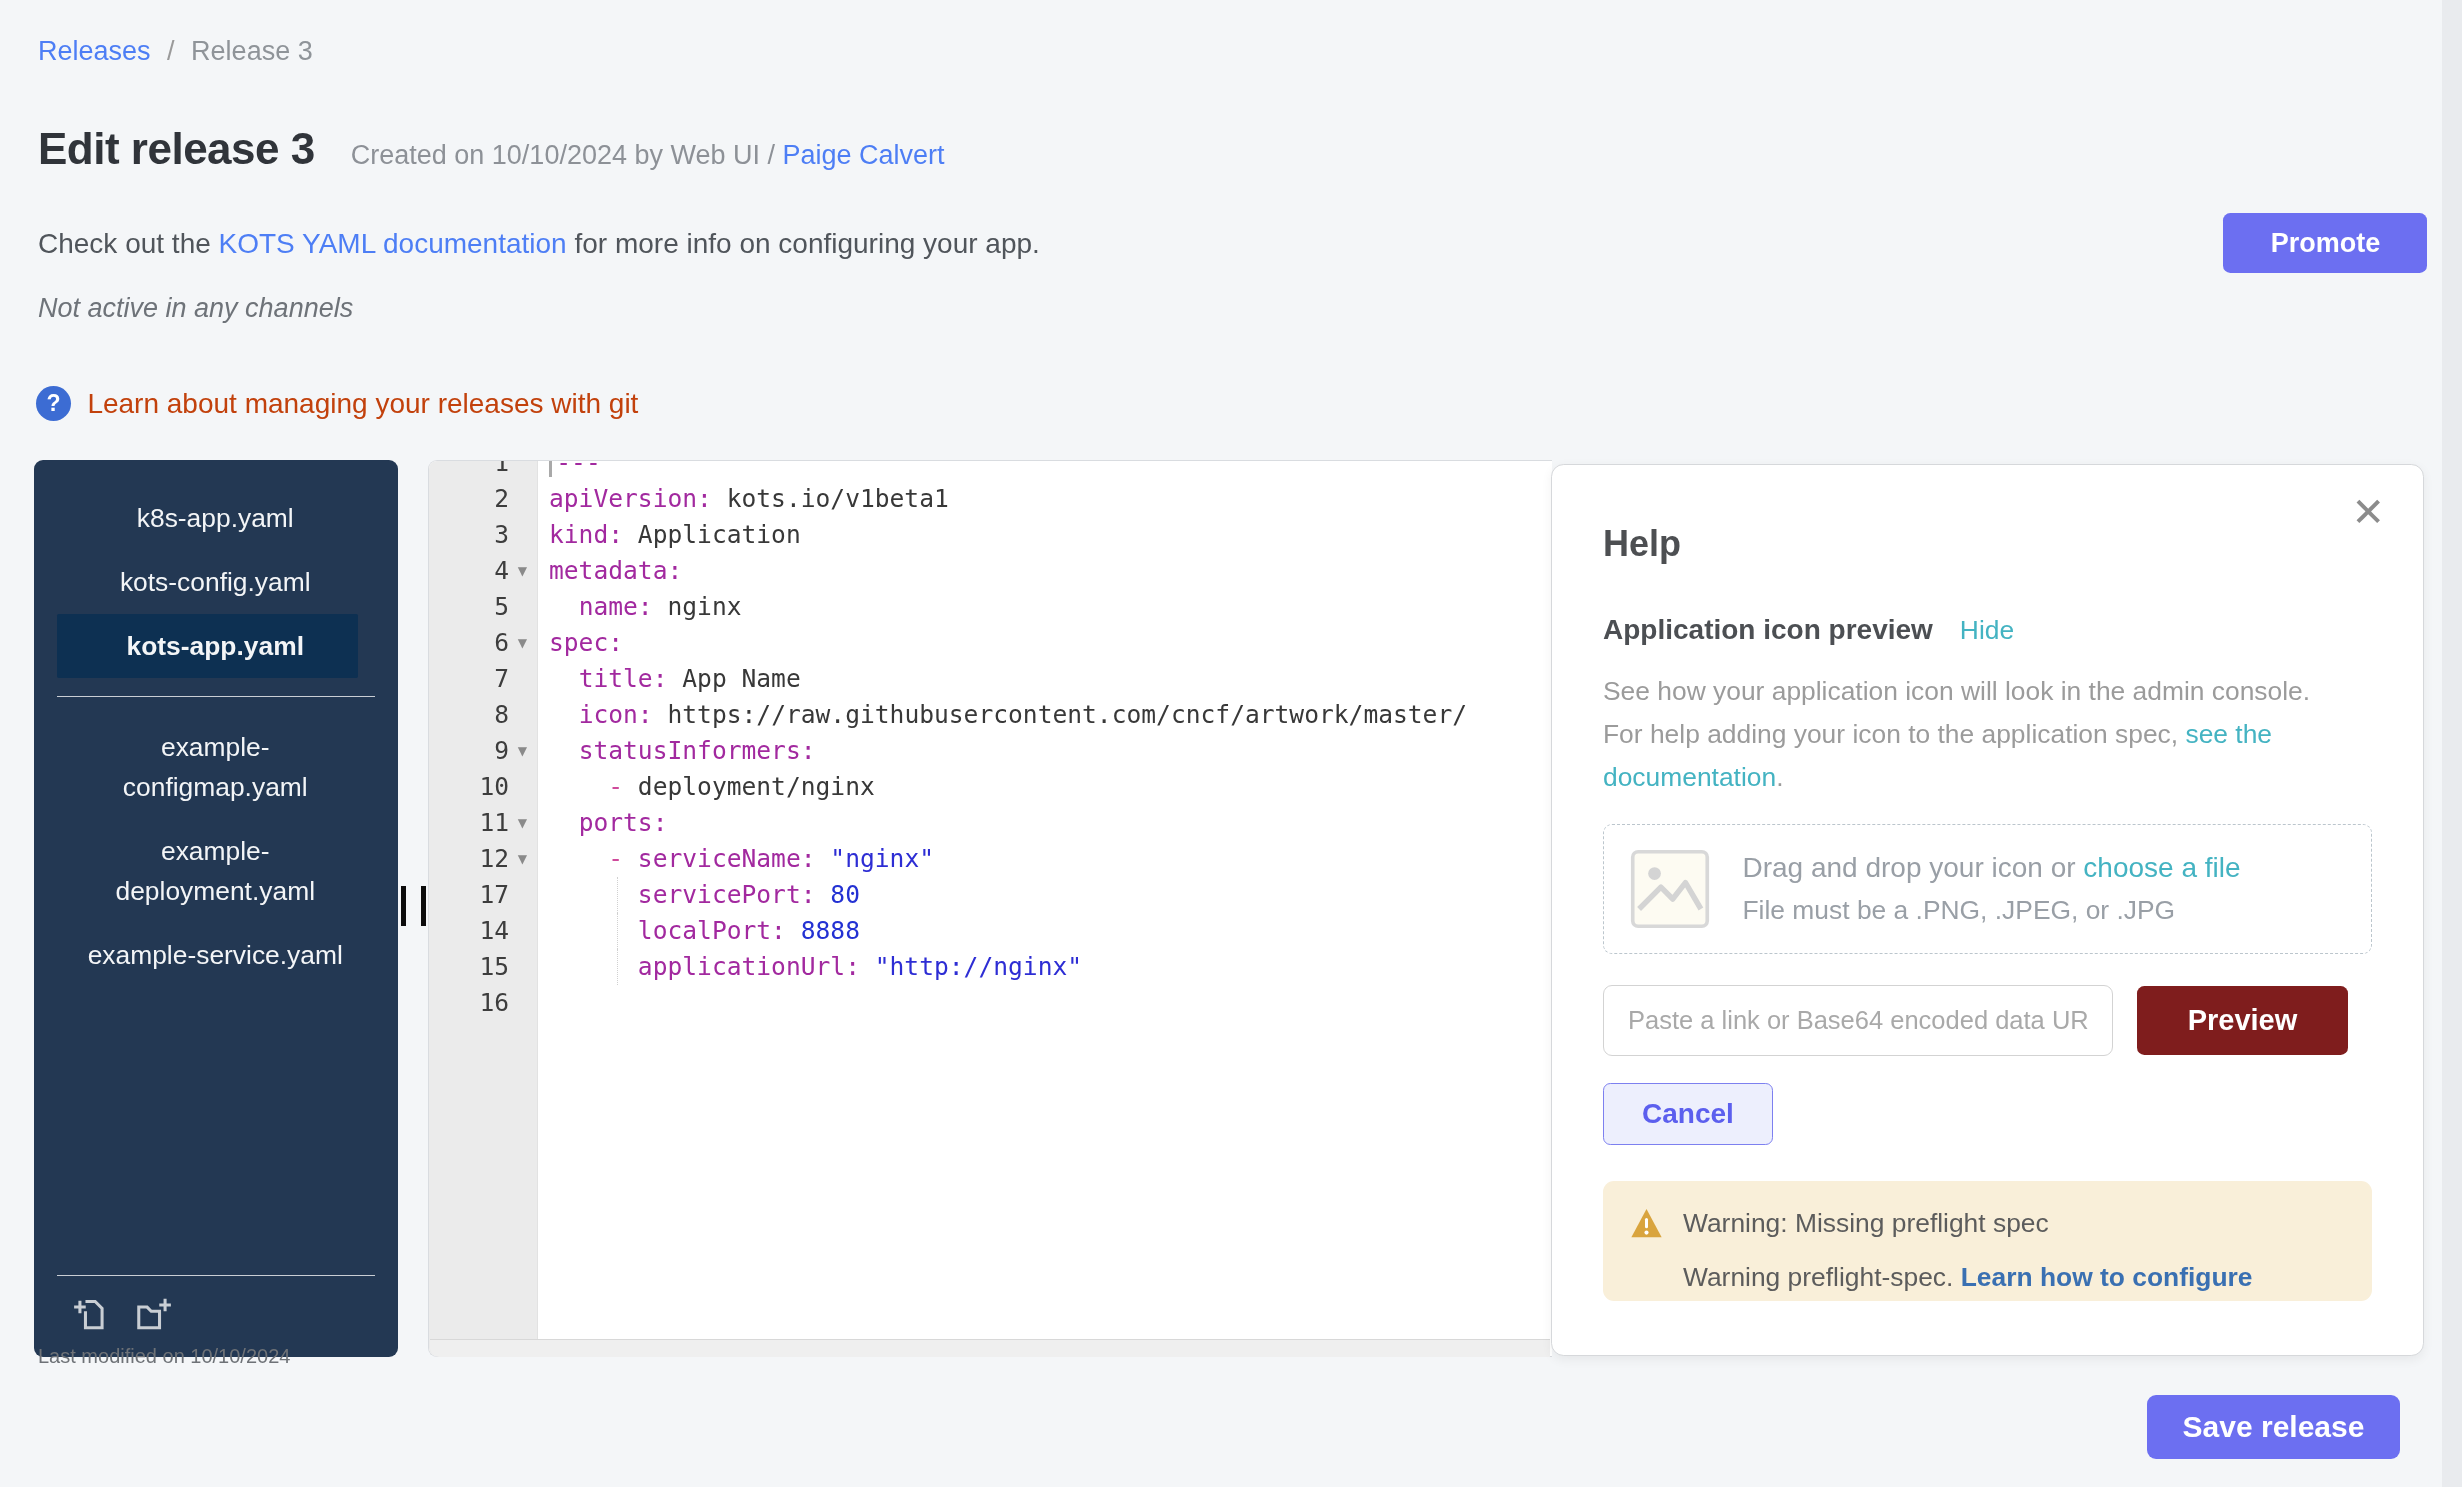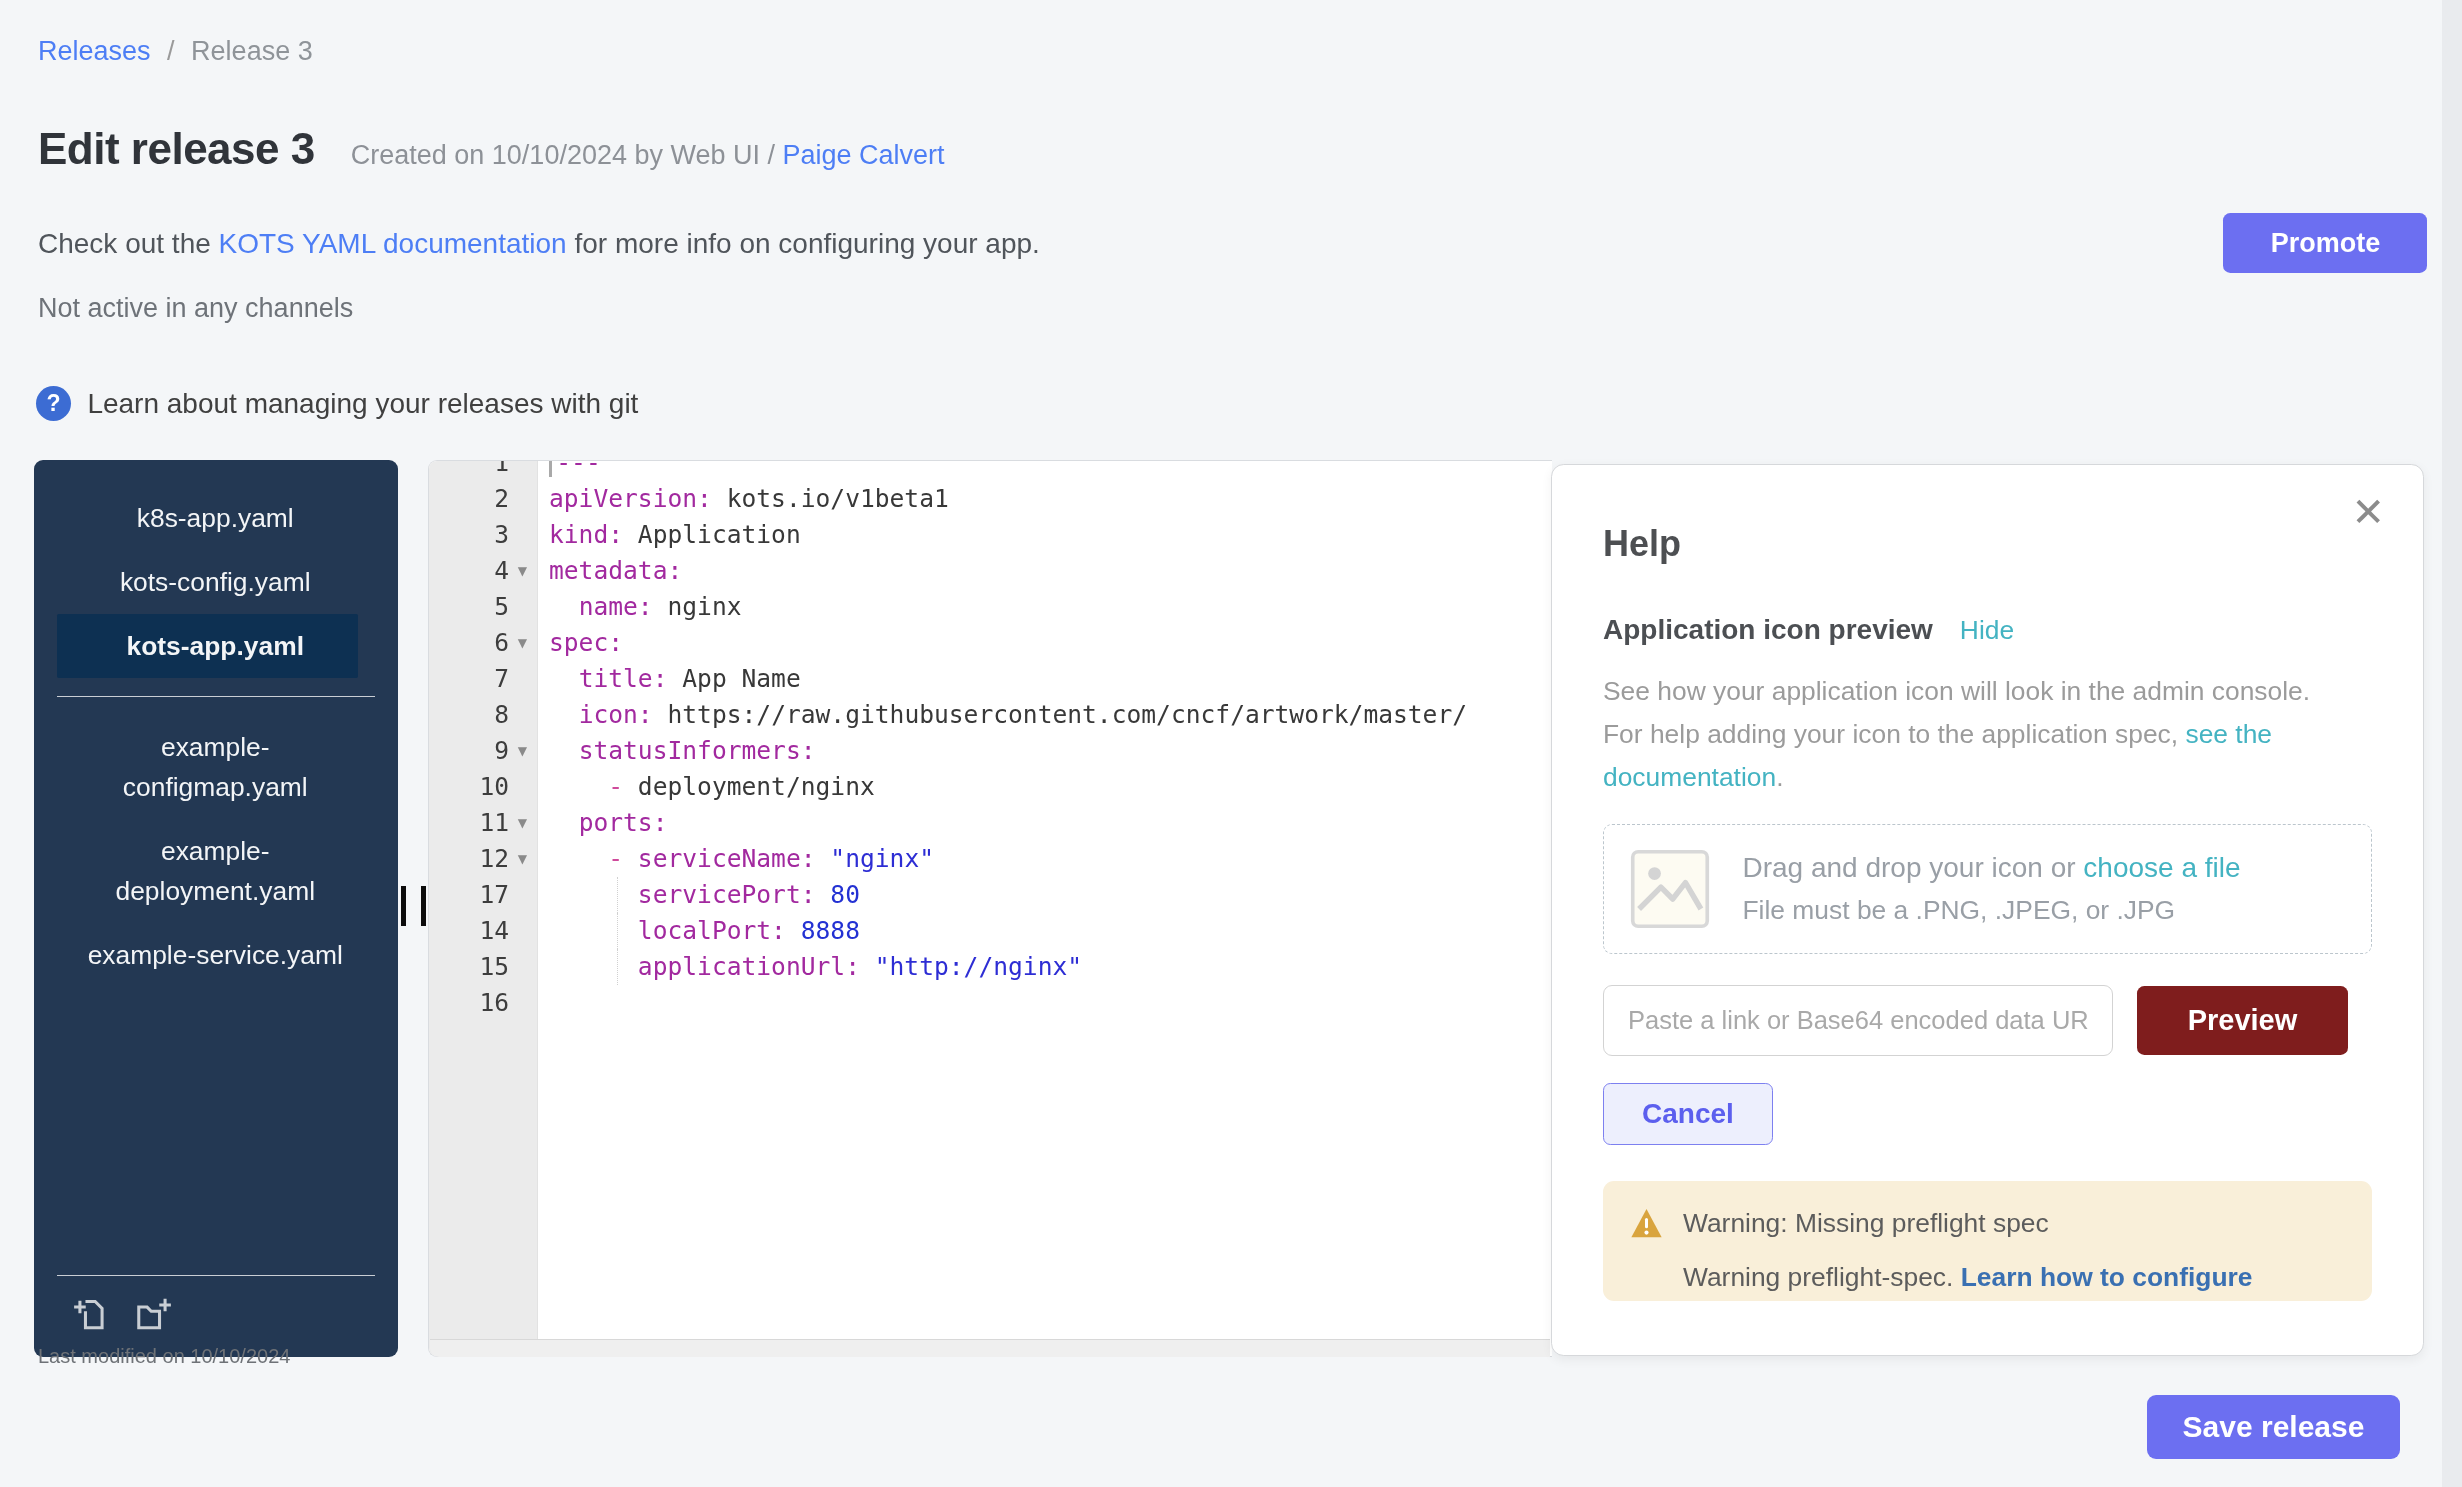--- a/index.html
+++ b/index.html
@@ -27,29 +27,29 @@
   .docs-row { position:absolute; left:38px; top:228px; font-size:28px; color:#50555b; }
   .docs-row a { color:#4d7ef5; }
 
   .promote-btn {
     position:absolute; right:14.6px; top:213px; width:204px; height:60px;
     background:#6c6ff1; border:none; border-radius:7.3px;
     color:#fff; font-size:27px; font-weight:bold; cursor:pointer;
     font-family:inherit;
   }
 
-  .status-line { position:absolute; left:38px; top:293px; font-size:27px; color:#6e7379; }
+  .status-line { position:absolute; left:38px; top:293px; font-size:27px; color:#6e7379;font-style:italic; }
 
   .git-row { position:absolute; left:36px; top:386px; display:flex; align-items:center; }
   .q-icon {
     width:35px; height:35px; border-radius:50%; background:#3c6cd3; color:#fff;
     font-size:23px; font-weight:bold; display:flex; align-items:center; justify-content:center;
     flex:0 0 auto;
   }
-  .git-link { font-size:28px; color:#404040; margin-left:16.4px; }
+  .git-link { font-size:28px; color:#c2410c; margin-left:16.4px; }
 
   
   .sidebar {
     position:absolute; left:34px; top:460px; width:364px; height:897px;
     background:#233853; border-radius:9px; color:#fff;
   }
   .file-list { list-style:none; padding:25.5px 23px 0 23px;text-align:center; }
   .file-item {
     font-size:26.4px; line-height:40px; padding:12px 0 12px 15.5px; max-width:301px;
     overflow-wrap:break-word; cursor:pointer; border-radius:1.8px; color:#f3f5f7;

